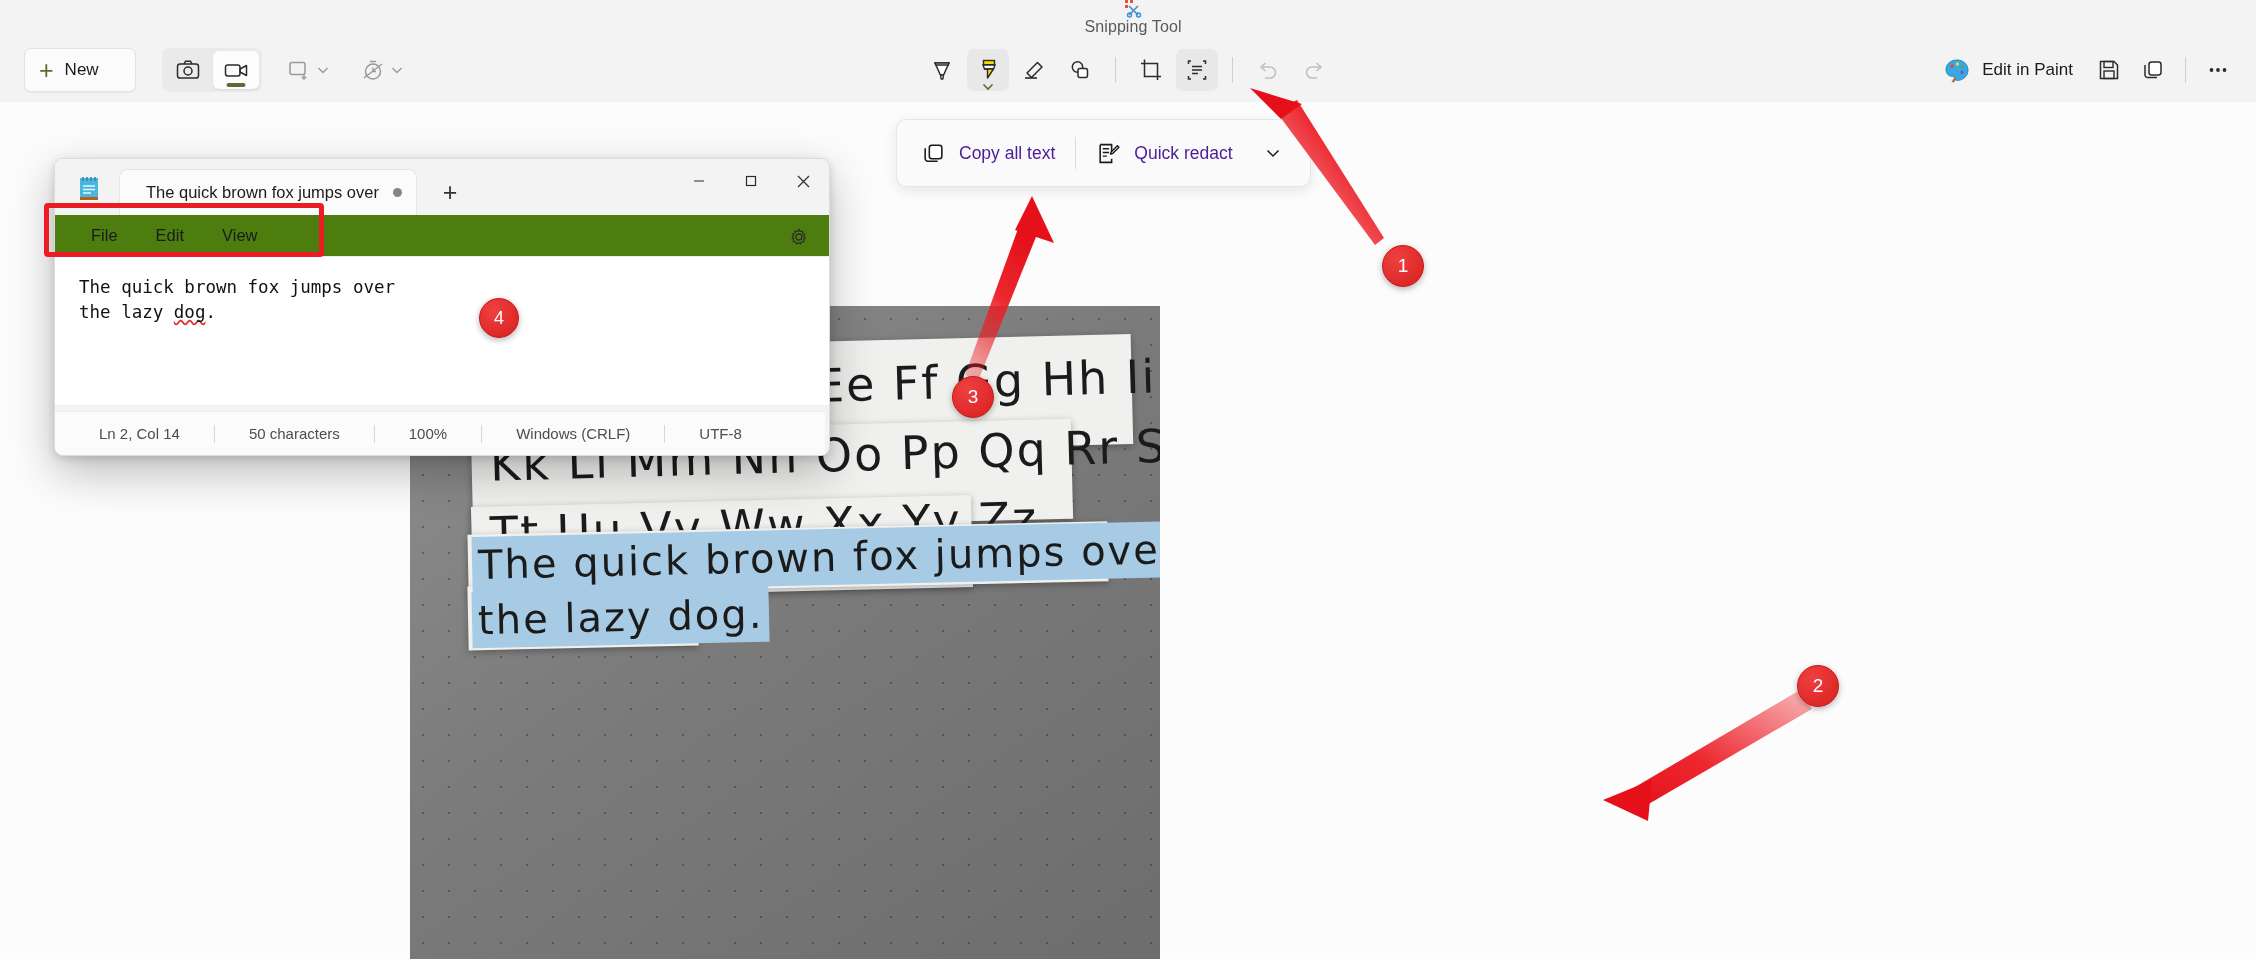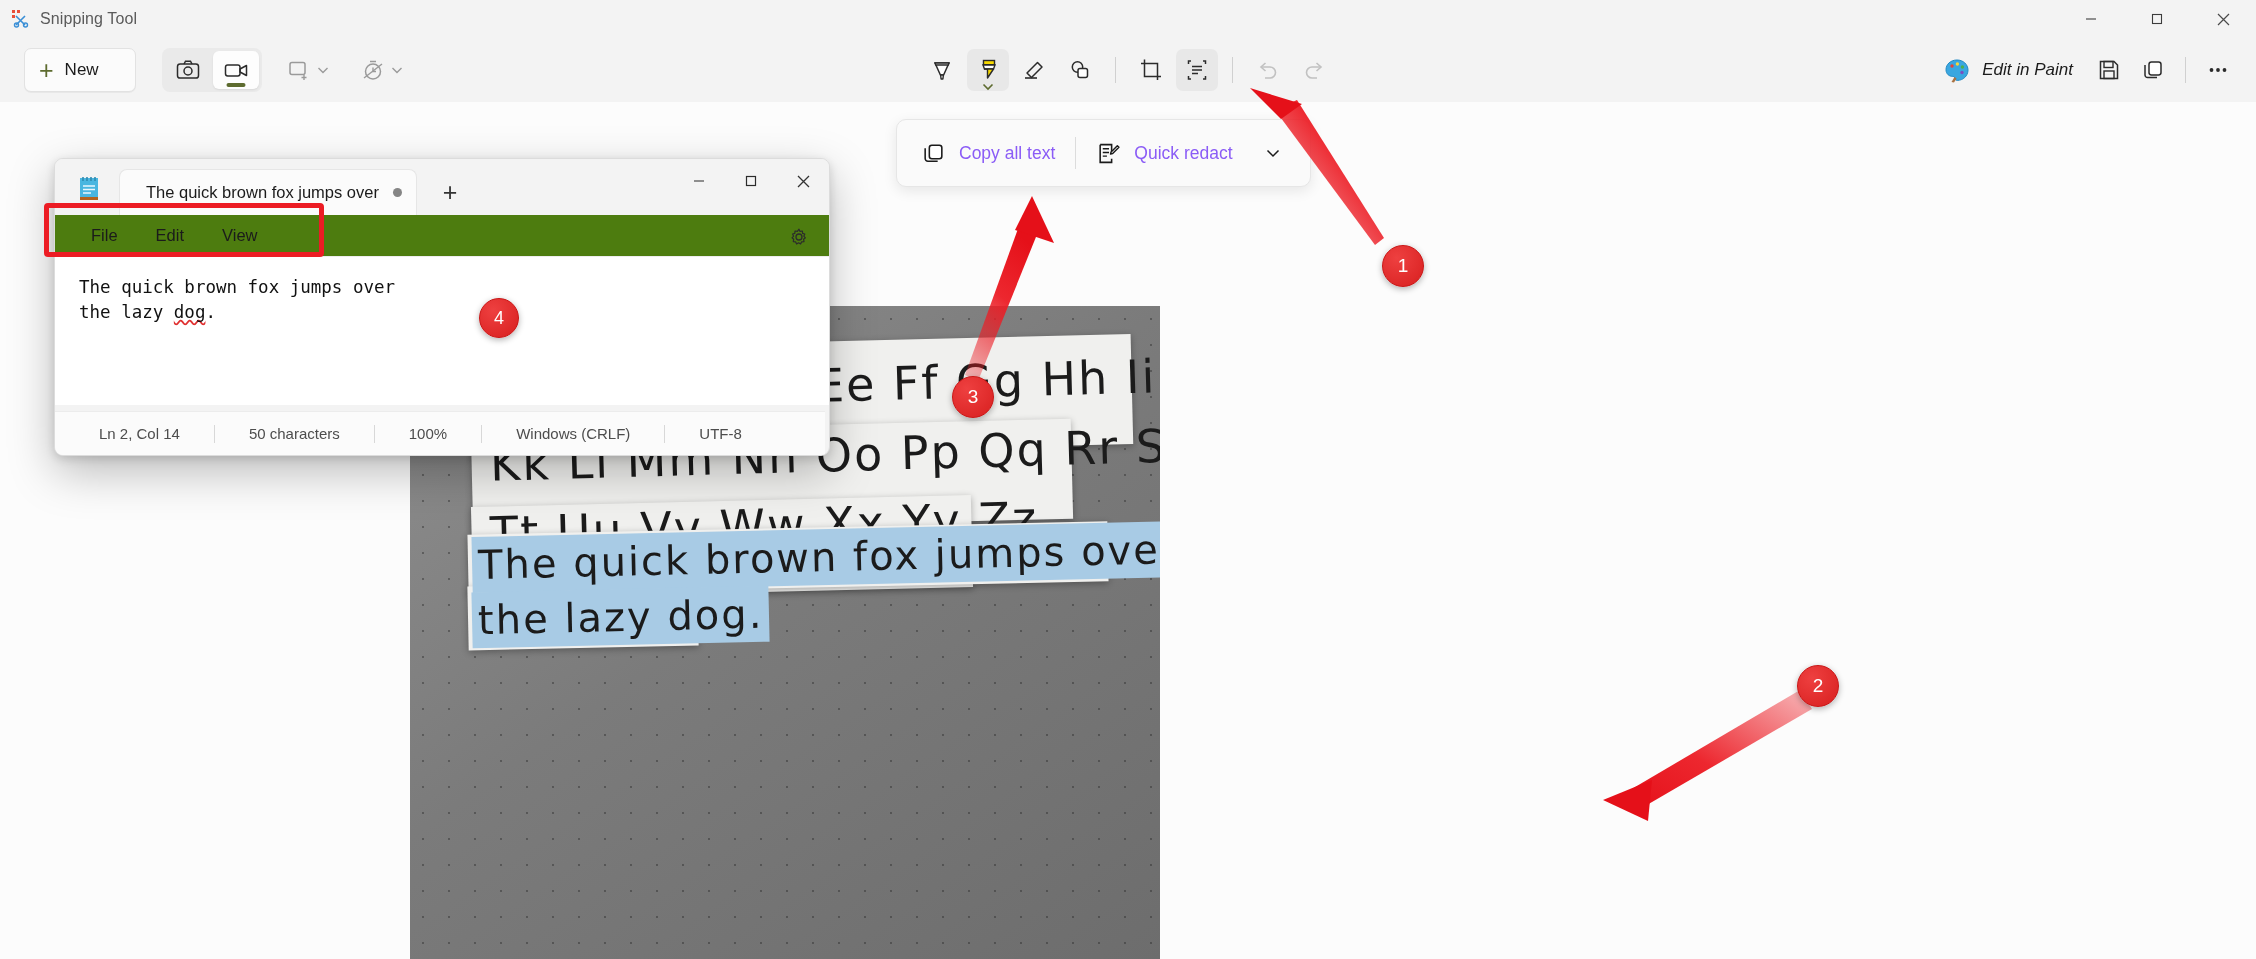--- a/index.html
+++ b/index.html
@@ -7,21 +7,21 @@
     width: 2256px; height: 959px;
     font-family: "Liberation Sans", sans-serif;
     background: #f3f3f3;
     overflow: hidden;
   }
   #app { position: relative; width: 2256px; height: 959px; background: #f3f3f3; }
 
   
   .titlebar {
     position: absolute; top: 0; left: 0; width: 2256px; height: 38px;
-    background: #f3f3f3; display: flex; align-items: center;
+    background: #f3f3f3; display: flex; align-items: center; flex-direction: column;
   }
   .app-icon { width: 18px; height: 18px; margin-left: 12px; position: relative; }
   .app-title { font-size: 16px; color: #5a5a5a; margin-left: 10px; letter-spacing: .1px;}
   .win-ctrls { margin-left: auto; display: flex; height: 38px; }
   .win-btn { width: 66px; height: 38px; display:flex; align-items:center; justify-content:center;
              color:#4a4a4a; }
 
   
   .cmdbar {
     position: absolute; top: 38px; left: 0; width: 2256px; height: 64px;
@@ -57,39 +57,39 @@
            align-items:center; gap: 4px; }
   .tool {
     width: 42px; height: 42px; border-radius: 7px; display:flex; align-items:center;
     justify-content:center; cursor:pointer; position:relative;
   }
   .tool.selected { background:#e8e8e8; }
   .tool.disabled { opacity:.42; cursor:default; }
   .tool .caret { position:absolute; bottom:-1px; left:50%; transform:translateX(-50%); }
   .divider-v { width:1px; height:26px; background:#d0d0d0; margin: 0 10px; }
 
-  .right-cluster { margin-left:auto; display:flex; align-items:center; padding-right: 16px; font-style: italic; }
+  .right-cluster { margin-left:auto; display:flex; align-items:center; padding-right: 16px; }
   .paint-btn { display:flex; align-items:center; gap:12px; height:42px; padding:0 14px;
                border-radius:7px; cursor:pointer; }
   .paint-label { font-size: 17px; color:#1b1b1b; }
   .icon-btn { width:44px; height:44px; border-radius:7px; display:flex; align-items:center;
               justify-content:center; cursor:pointer; }
 
   
   .canvas-area { position:absolute; top:102px; left:0; width:2256px; height:857px; background:#fcfcfc; }
 
   
   .flyout {
     position:absolute; left:896px; top:119px; height:68px; background:#fafafa;
     border:1px solid #e6e6e6; border-radius:10px; display:flex; align-items:center;
     box-shadow: 0 4px 14px rgba(0,0,0,.09); padding: 0 8px;
   }
   .fly-item { display:flex; align-items:center; gap:13px; padding: 0 16px; height: 52px;
               border-radius:6px; cursor:pointer; }
-  .fly-label { font-size: 17.5px; color:#8b5cf6; white-space:nowrap; }
+  .fly-label { font-size: 17.5px; color:#4c1d95; white-space:nowrap; }
   .fly-div { width:1px; height:32px; background:#dcdcdc; margin: 0 4px; }
   .fly-caret { margin-left: 18px; margin-right: 4px; }
 
   
   .notepad {
     position:absolute; left:54px; top:158px; width:776px; height:298px;
     background:#f3f3f3; border-radius:9px; border:1px solid #dcdcdc;
     box-shadow: 0 16px 46px rgba(0,0,0,.26), 0 3px 10px rgba(0,0,0,.14);
     overflow:hidden;
   }

